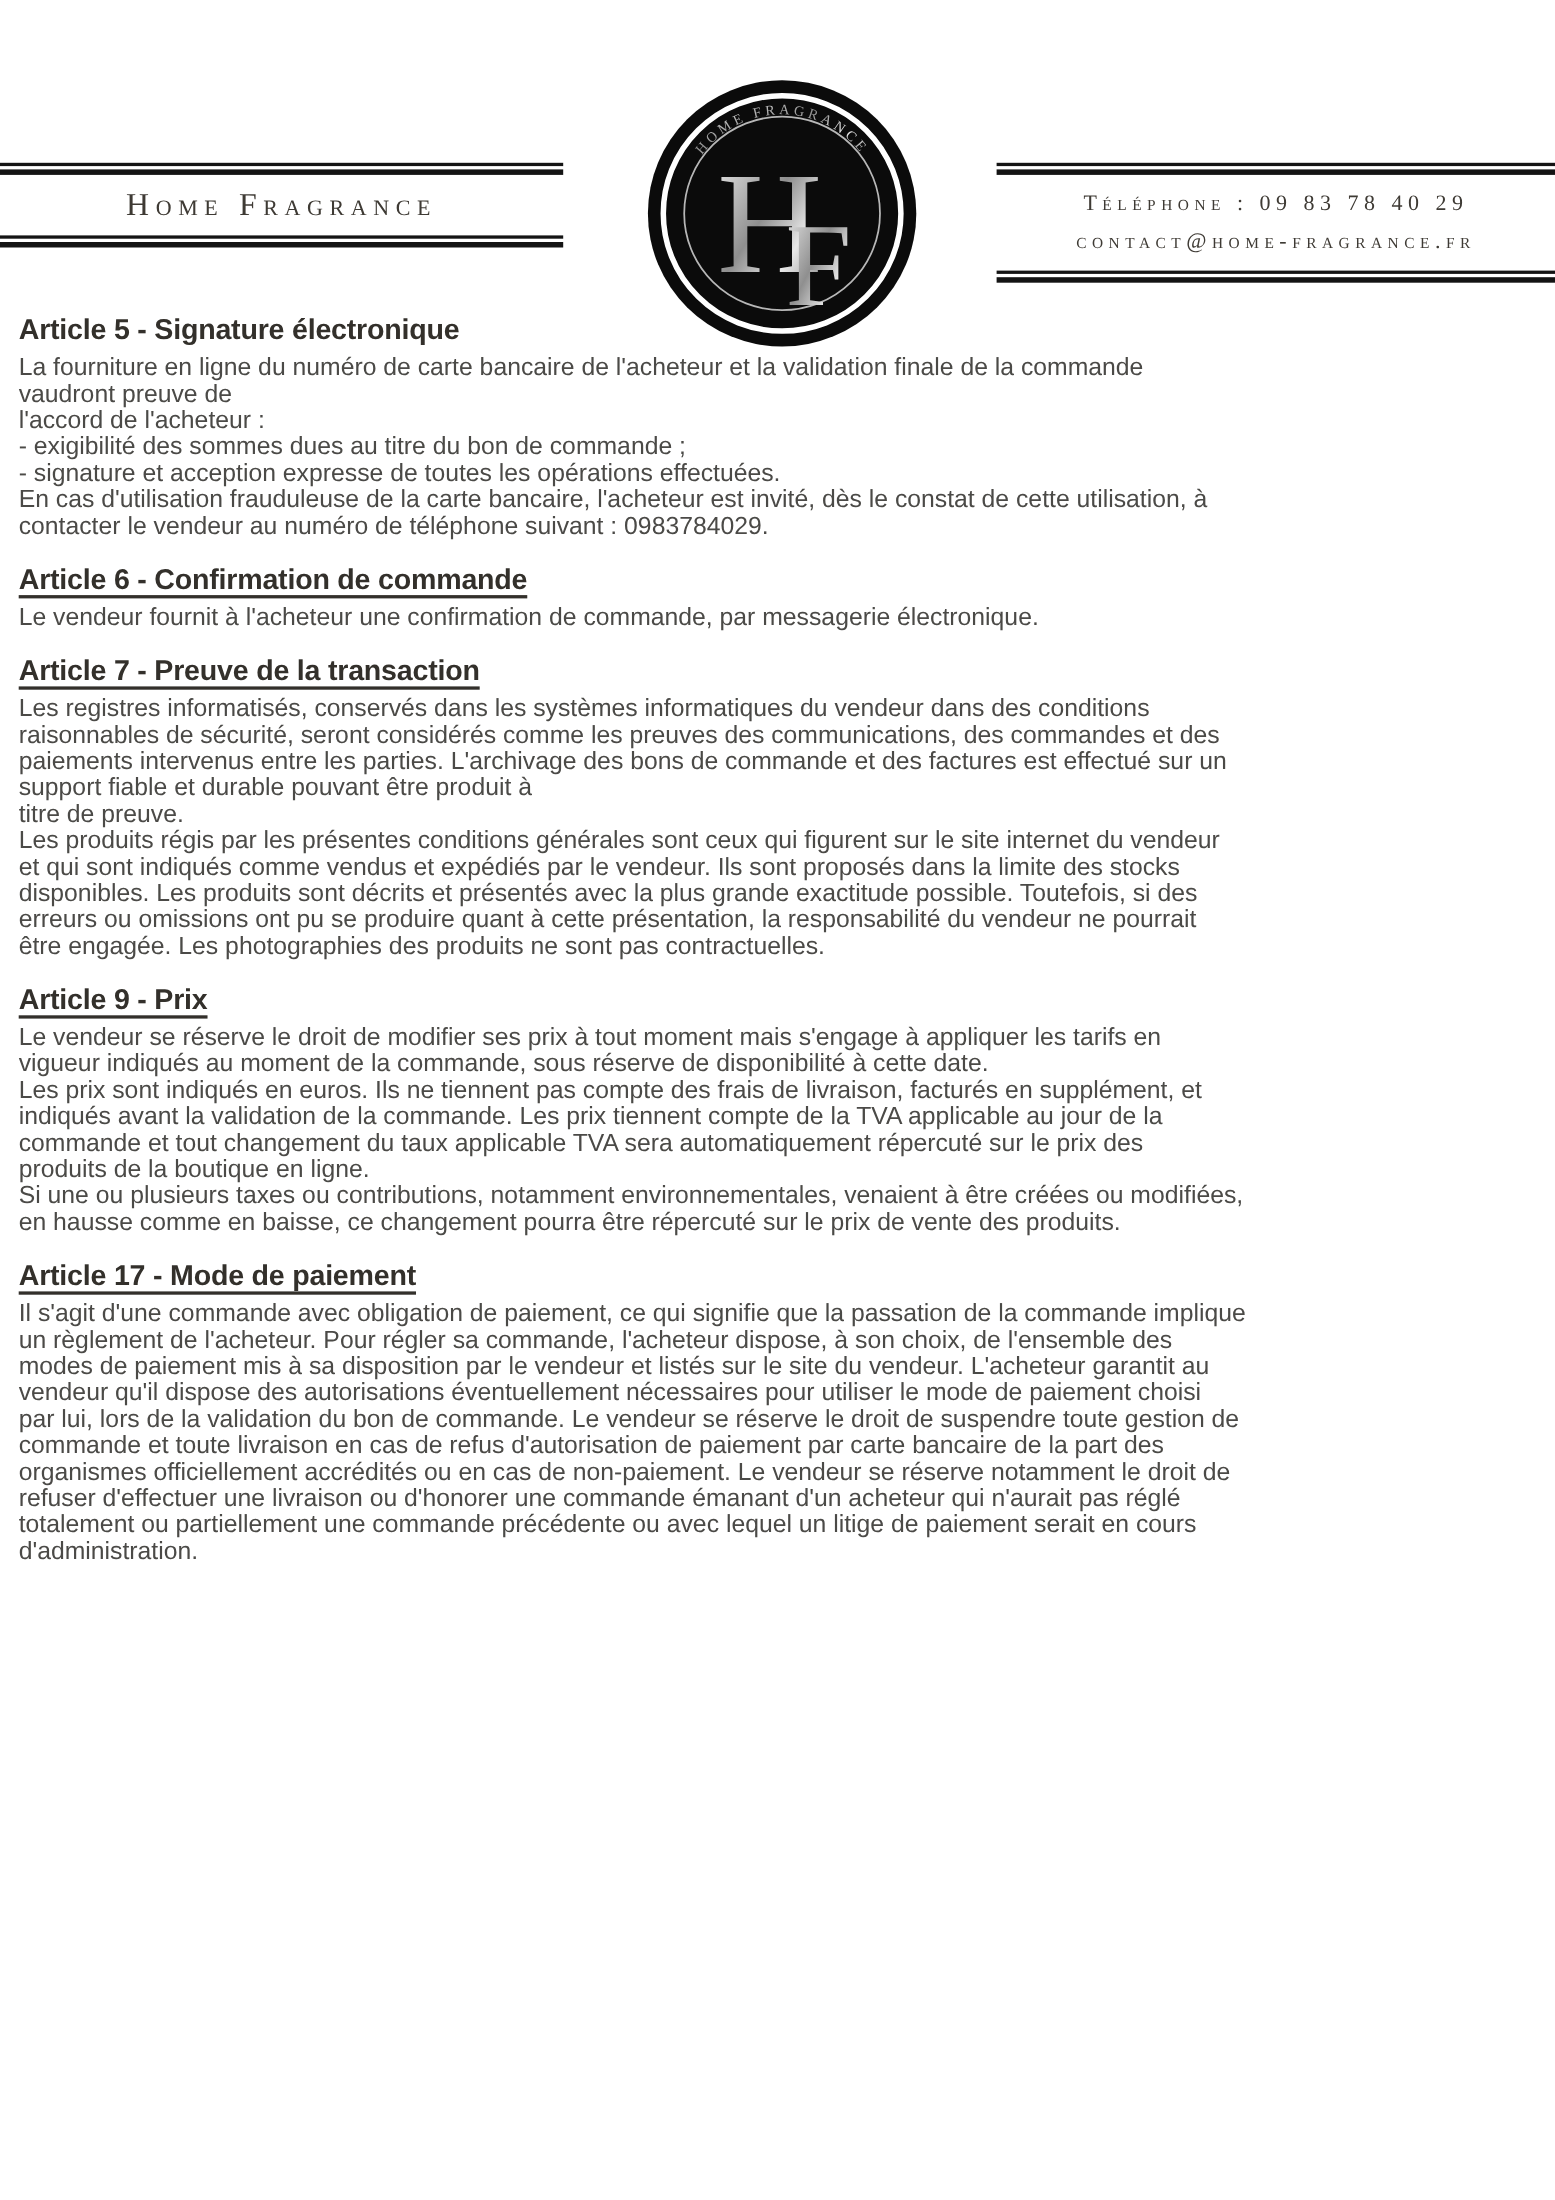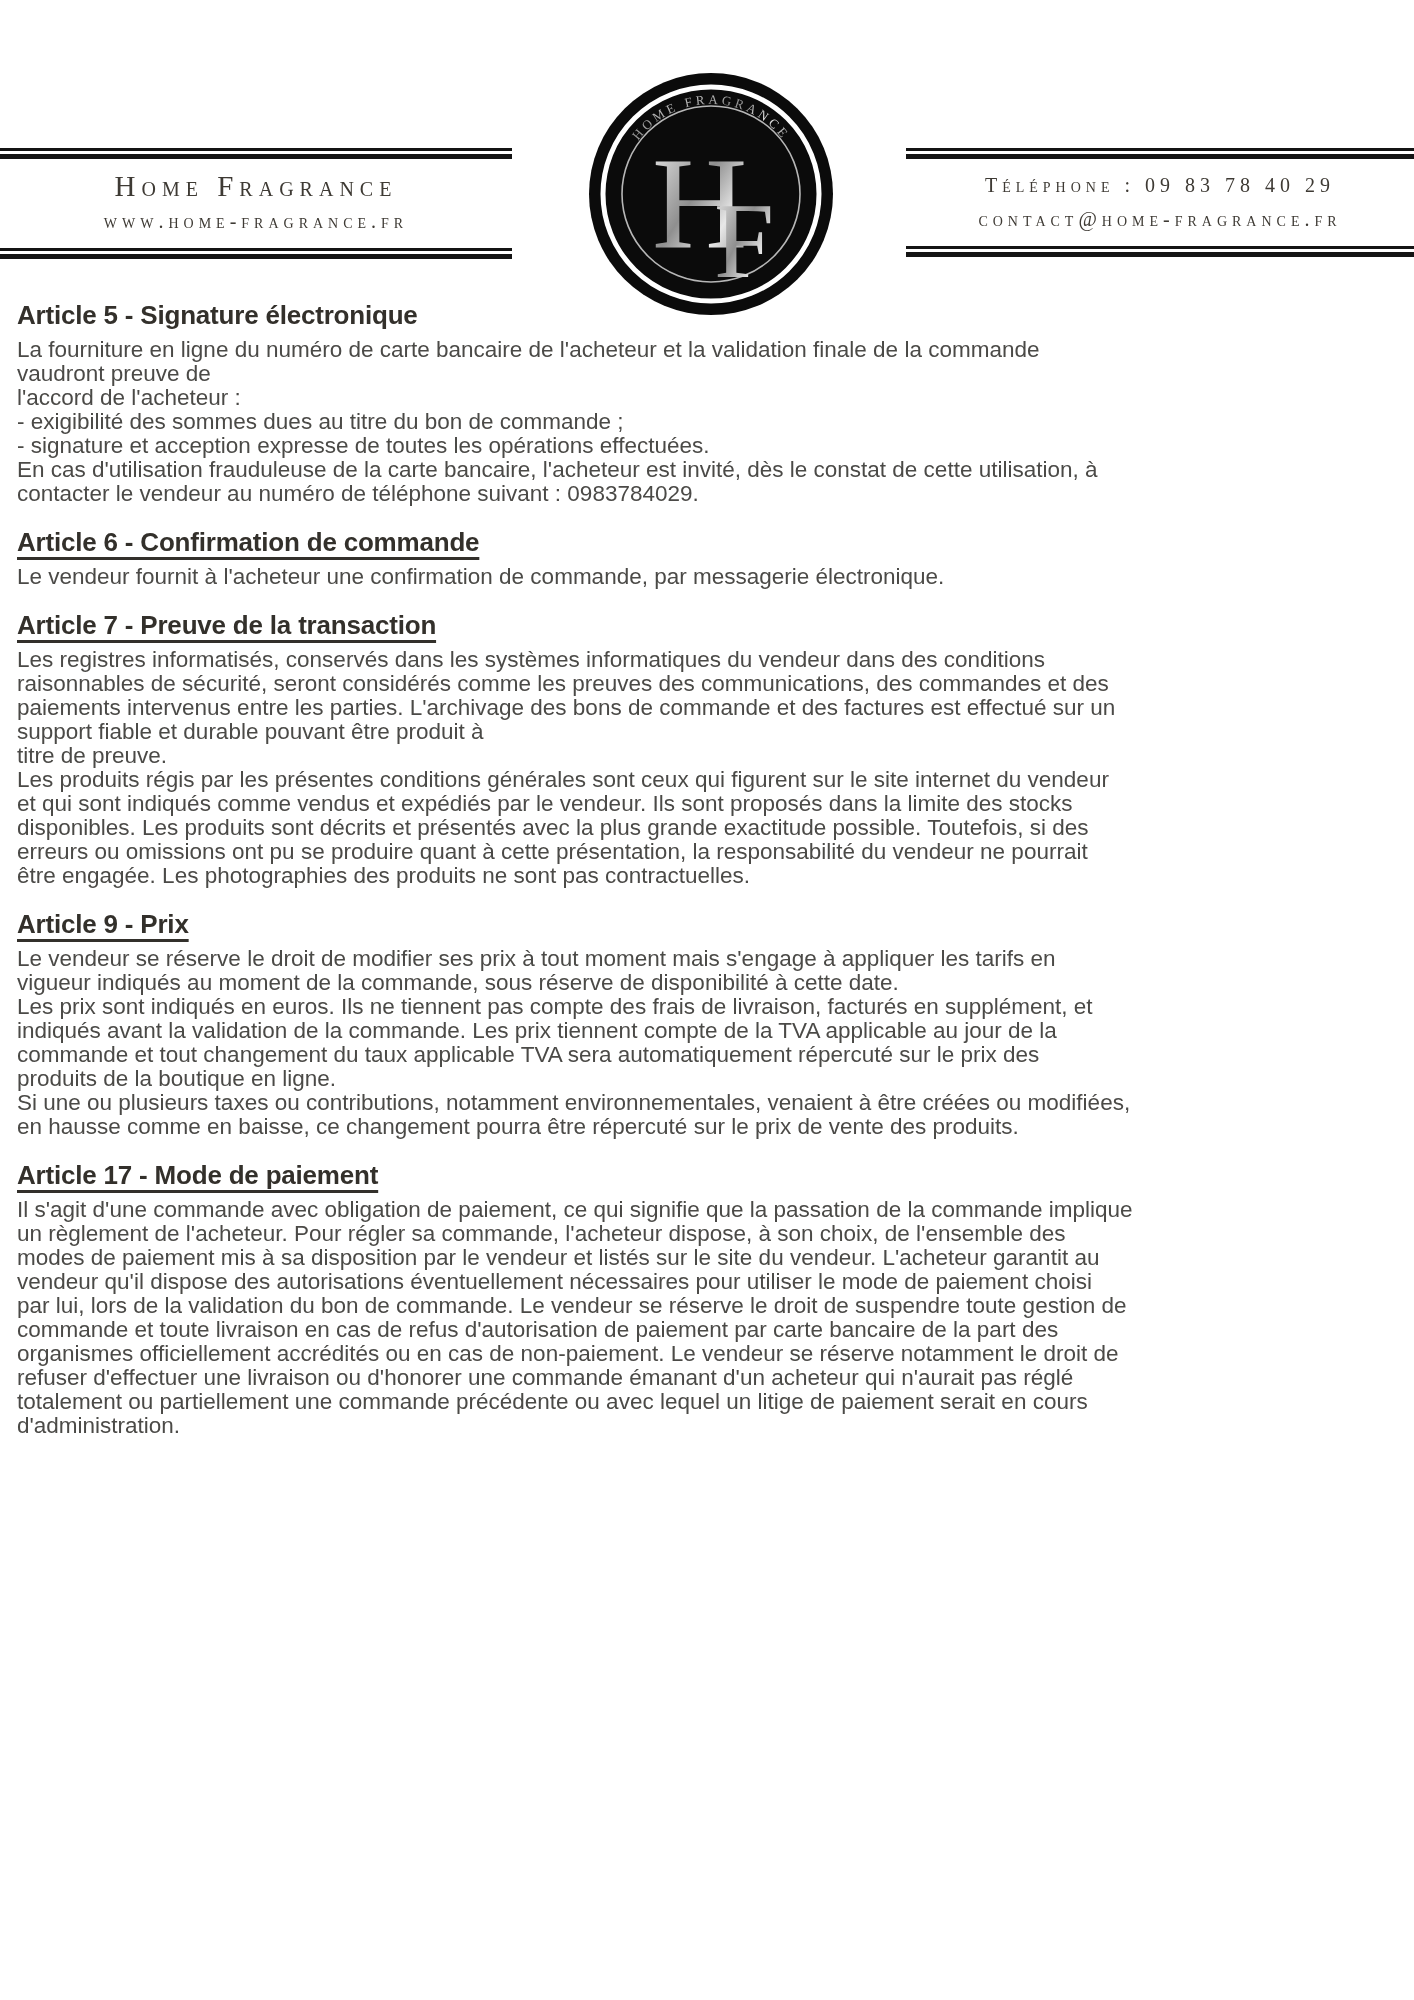--- a/index.html
+++ b/index.html
@@ -57,21 +57,21 @@
     padding: 0 17px 40px 17px;
   }
   .article-title {
     margin: 33px 0 7px 0;
     font-size: 26px;
     font-weight: bold;
     color: #33302b;
     letter-spacing: -0.2px;
     line-height: 32px;
   }
-  .article:first-child .article-title { margin-top: 16px; }
+  .article:first-child .article-title { margin-top: 0; }
   .article-title.underlined {
     text-decoration: underline;
     text-decoration-thickness: 2.5px;
     text-underline-offset: 6px;
     margin-top: 20px;
   }
   .article-body {
     margin: 0;
     font-size: 22.5px;
     line-height: 24px;
@@ -81,21 +81,20 @@
 </style>
 </head>
 <body>
 
 <div class="header">
 
   <div class="header-block left">
     <div class="double-rule"></div>
     <div class="header-text">
       <div class="header-line1">Home Fragrance</div>
-      <div class="header-line2">www.home-fragrance.fr</div>
     </div>
     <div class="double-rule"></div>
   </div>
 
   <div class="header-block right">
     <div class="double-rule"></div>
     <div class="header-text">
       <div class="header-line2">Téléphone : 09 83 78 40 29</div>
       <div class="header-line2">contact@home-fragrance.fr</div>
     </div>

